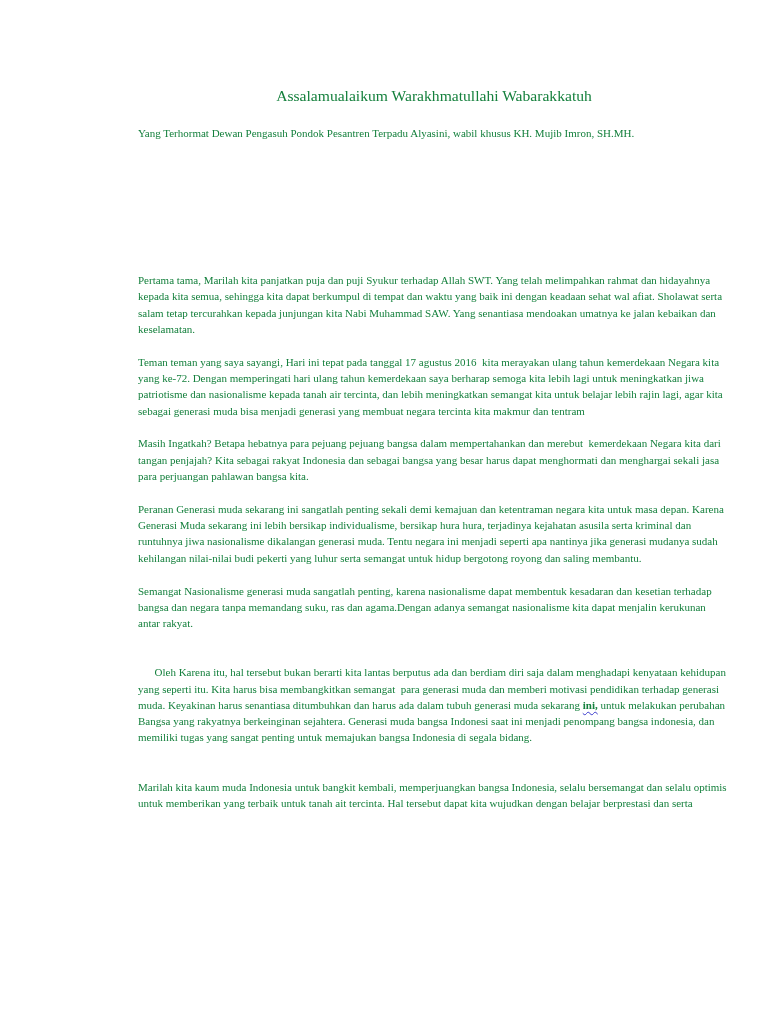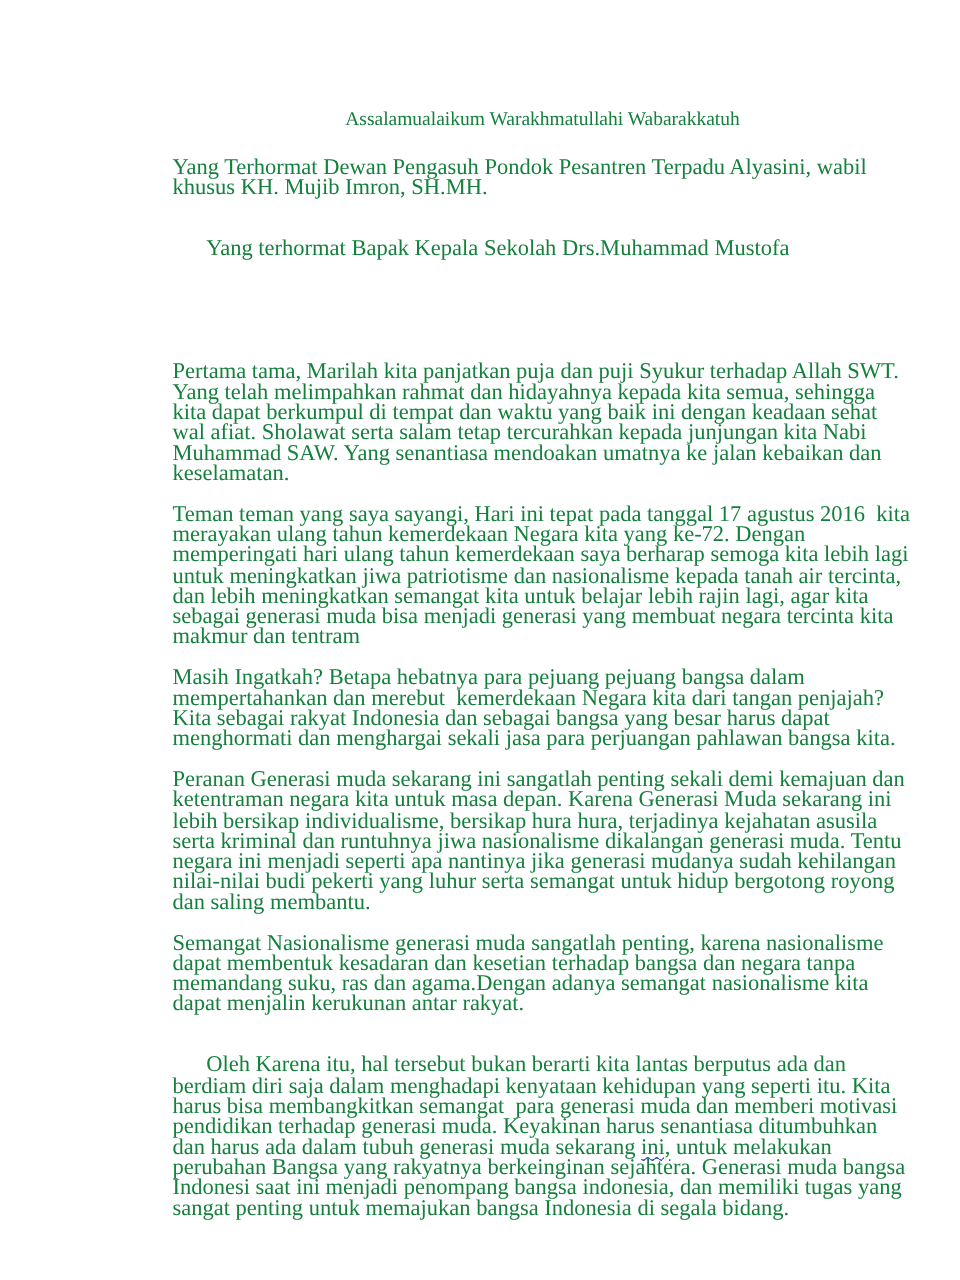--- a/index.html
+++ b/index.html
@@ -23,59 +23,61 @@
     width: 592px;
   }
   .doc-title {
     text-align: center;
     font-size: 15.6px;
     line-height: 18px;
     margin: 0 0 20px 0;
     white-space: pre-wrap;
   }
   .para {
-    font-size: 18px;
+    font-size: 11px;
     line-height: 16.3px;
     margin: 0 0 16.5px 0;
     white-space: pre-wrap;
     text-align: left;
   }
   .para:last-child { margin-bottom: 0; }
   .line { white-space: pre-wrap; }
   .spell-squiggle {
     text-decoration-line: underline;
     text-decoration-style: wavy;
     text-decoration-thickness: 1px;
     text-underline-offset: 2px;
+    font-weight: bold;
   }
 </style>
 </head>
 <body>
 
 <div id="page" style="color: #15803d; background: rgb(255, 255, 255); margin-left: 48px;">
   <div id="content">
 
     <p class="doc-title">Assalamualaikum Warakhmatullahi Wabarakkatuh</p>
 
     <p class="para">Yang Terhormat Dewan Pengasuh Pondok Pesantren Terpadu Alyasini, wabil khusus KH. Mujib Imron, SH.MH.</p>
 
     <p class="para">
-      <span class="line">Yang terhormat Bapak Kepala Sekolah Drs.Muhammad Mustofa</span><br>
+      <br>
       <br>
     </p>
 
     <p class="para">Pertama tama, Marilah kita panjatkan puja dan puji Syukur terhadap Allah SWT. Yang telah melimpahkan rahmat dan hidayahnya kepada kita semua, sehingga kita dapat berkumpul di tempat dan waktu yang baik ini dengan keadaan sehat wal afiat. Sholawat serta salam tetap tercurahkan kepada junjungan kita Nabi Muhammad SAW. Yang senantiasa mendoakan umatnya ke jalan kebaikan dan keselamatan.</p>
 
     <p class="para">Teman teman yang saya sayangi, Hari ini tepat pada tanggal 17 agustus 2016  kita merayakan ulang tahun kemerdekaan Negara kita yang ke-72. Dengan memperingati hari ulang tahun kemerdekaan saya berharap semoga kita lebih lagi untuk meningkatkan jiwa patriotisme dan nasionalisme kepada tanah air tercinta, dan lebih meningkatkan semangat kita untuk belajar lebih rajin lagi, agar kita sebagai generasi muda bisa menjadi generasi yang membuat negara tercinta kita makmur dan tentram</p>
 
     <p class="para">Masih Ingatkah? Betapa hebatnya para pejuang pejuang bangsa dalam mempertahankan dan merebut  kemerdekaan Negara kita dari tangan penjajah? Kita sebagai rakyat Indonesia dan sebagai bangsa yang besar harus dapat menghormati dan menghargai sekali jasa para perjuangan pahlawan bangsa kita.</p>
 
     <p class="para">Peranan Generasi muda sekarang ini sangatlah penting sekali demi kemajuan dan ketentraman negara kita untuk masa depan. Karena Generasi Muda sekarang ini lebih bersikap individualisme, bersikap hura hura, terjadinya kejahatan asusila serta kriminal dan runtuhnya jiwa nasionalisme dikalangan generasi muda. Tentu negara ini menjadi seperti apa nantinya jika generasi mudanya sudah kehilangan nilai-nilai budi pekerti yang luhur serta semangat untuk hidup bergotong royong dan saling membantu.</p>
 
     <p class="para">Semangat Nasionalisme generasi muda sangatlah penting, karena nasionalisme dapat membentuk kesadaran dan kesetian terhadap bangsa dan negara tanpa memandang suku, ras dan agama.Dengan adanya semangat nasionalisme kita dapat menjalin kerukunan antar rakyat.</p>
 
     <p class="para">
       <span>Oleh Karena itu, hal tersebut bukan berarti kita lantas berputus ada dan berdiam diri saja dalam menghadapi kenyataan kehidupan yang seperti itu. Kita harus bisa membangkitkan semangat  para generasi muda dan memberi motivasi pendidikan terhadap generasi muda. Keyakinan harus senantiasa ditumbuhkan dan harus ada dalam tubuh generasi muda sekarang </span><span class="spell-squiggle" id="squiggle-word" style="text-decoration-color: rgb(59, 59, 204);">ini,</span><span> untuk melakukan perubahan Bangsa yang rakyatnya berkeinginan sejahtera. Generasi muda bangsa Indonesi saat ini menjadi penompang bangsa indonesia, dan memiliki tugas yang sangat penting untuk memajukan bangsa Indonesia di segala bidang.</span>
     </p>
 
+    <p class="para">Marilah kita kaum muda Indonesia untuk bangkit kembali, memperjuangkan bangsa Indonesia, selalu bersemangat dan selalu optimis untuk memberikan yang terbaik untuk tanah ait tercinta. Hal tersebut dapat kita wujudkan dengan belajar berprestasi dan serta</p>
 
   </div>
 </div>
 
 </body></html>

